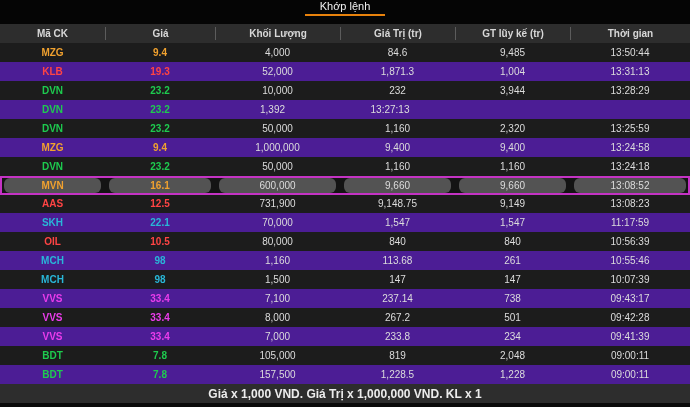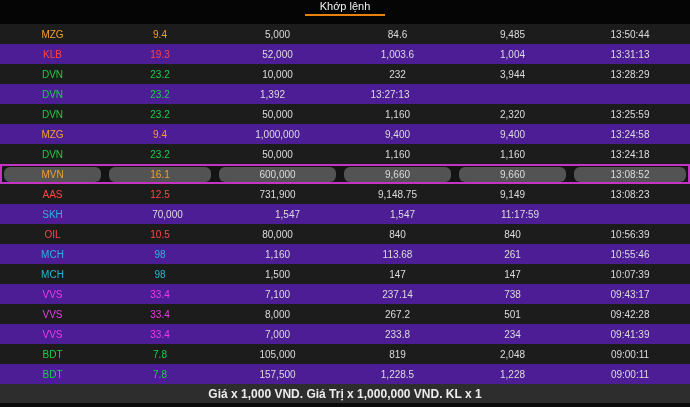--- a/index.html
+++ b/index.html
@@ -21,52 +21,60 @@
 
   
   .tbody { flex:1 1 auto; display:flex; flex-direction:column; }
   .row { display:flex; flex:1 1 0; min-height:0; }
   .row.even { background:#1c1c1c; }
   .row.odd  { background:#4c1d95; }
   .row.selected { background:#141414; box-shadow: inset 0 0 0 2px #c433c4; }
   .cell { display:flex; align-items:center; justify-content:center; font-size:10px; color:#dcdcdc; }
   .cellbg { width:100%; text-align:center; }
   .selected .cellbg { background:#535353; margin:0 4px; padding:2px 0; border-radius:6px; }
-  .cell-code .cellbg, .cell-price .cellbg { font-weight:400; }
+  .cell-code .cellbg, .cell-price .cellbg { font-weight:700; }
 
   
   .c0{width:105px}.c1{width:110px}.c2{width:125px}.c3{width:115px}.c4{width:115px}.c5{width:120px}
 
   
   .footer { height:19px; flex:0 0 auto; background:#2d2d2d; color:#ececec;
             font-size:12px; font-weight:700; display:flex; align-items:center; justify-content:center; }
 </style>
 </head>
 <body>
 
 <div class="app">
 
   <div class="titlebar">
     <div class="tab">
       <span class="tab-label">Khớp lệnh</span>
       <span class="tab-underline"></span>
     </div>
   </div>
 
+  <div class="thead">
+    <div class="th c0">Mã CK</div>
+    <div class="th c1">Giá</div>
+    <div class="th c2">Khối Lượng</div>
+    <div class="th c3">Giá Trị (tr)</div>
+    <div class="th c4">GT lũy kế (tr)</div>
+    <div class="th c5">Thời gian</div>
+  </div>
 
   <div class="tbody" id="tbody">
       <div class="row even">
         <div class="cell c0 cell-code">
           <span class="cellbg" style="color: rgb(240, 161, 47);">MZG</span>
         </div>
         <div class="cell c1 cell-price">
           <span class="cellbg" style="color: rgb(240, 161, 47);">9.4</span>
         </div>
         <div class="cell c2 cell-volume">
-          <span class="cellbg">5,000</span>
+          <span class="cellbg">4,000</span>
         </div>
         <div class="cell c3 cell-value">
           <span class="cellbg">84.6</span>
         </div>
         <div class="cell c4 cell-total">
           <span class="cellbg">9,485</span>
         </div>
         <div class="cell c5 cell-time">
           <span class="cellbg">13:50:44</span>
         </div>
@@ -75,21 +83,21 @@
         <div class="cell c0 cell-code">
           <span class="cellbg" style="color: rgb(255, 68, 68);">KLB</span>
         </div>
         <div class="cell c1 cell-price">
           <span class="cellbg" style="color: rgb(255, 68, 68);">19.3</span>
         </div>
         <div class="cell c2 cell-volume">
           <span class="cellbg">52,000</span>
         </div>
         <div class="cell c3 cell-value">
-          <span class="cellbg">1,003.6</span>
+          <span class="cellbg">1,871.3</span>
         </div>
         <div class="cell c4 cell-total">
           <span class="cellbg">1,004</span>
         </div>
         <div class="cell c5 cell-time">
           <span class="cellbg">13:31:13</span>
         </div>
       </div>
       <div class="row even">
         <div class="cell c0 cell-code">
@@ -222,20 +230,23 @@
           <span class="cellbg">9,149</span>
         </div>
         <div class="cell c5 cell-time">
           <span class="cellbg">13:08:23</span>
         </div>
       </div>
       <div class="row odd">
         <div class="cell c0 cell-code">
           <span class="cellbg" style="color: rgb(41, 182, 216);">SKH</span>
         </div>
+        <div class="cell c1 cell-price">
+          <span class="cellbg" style="color: rgb(41, 182, 216);">22.1</span>
+        </div>
         <div class="cell c2 cell-volume">
           <span class="cellbg">70,000</span>
         </div>
         <div class="cell c3 cell-value">
           <span class="cellbg">1,547</span>
         </div>
         <div class="cell c4 cell-total">
           <span class="cellbg">1,547</span>
         </div>
         <div class="cell c5 cell-time">

